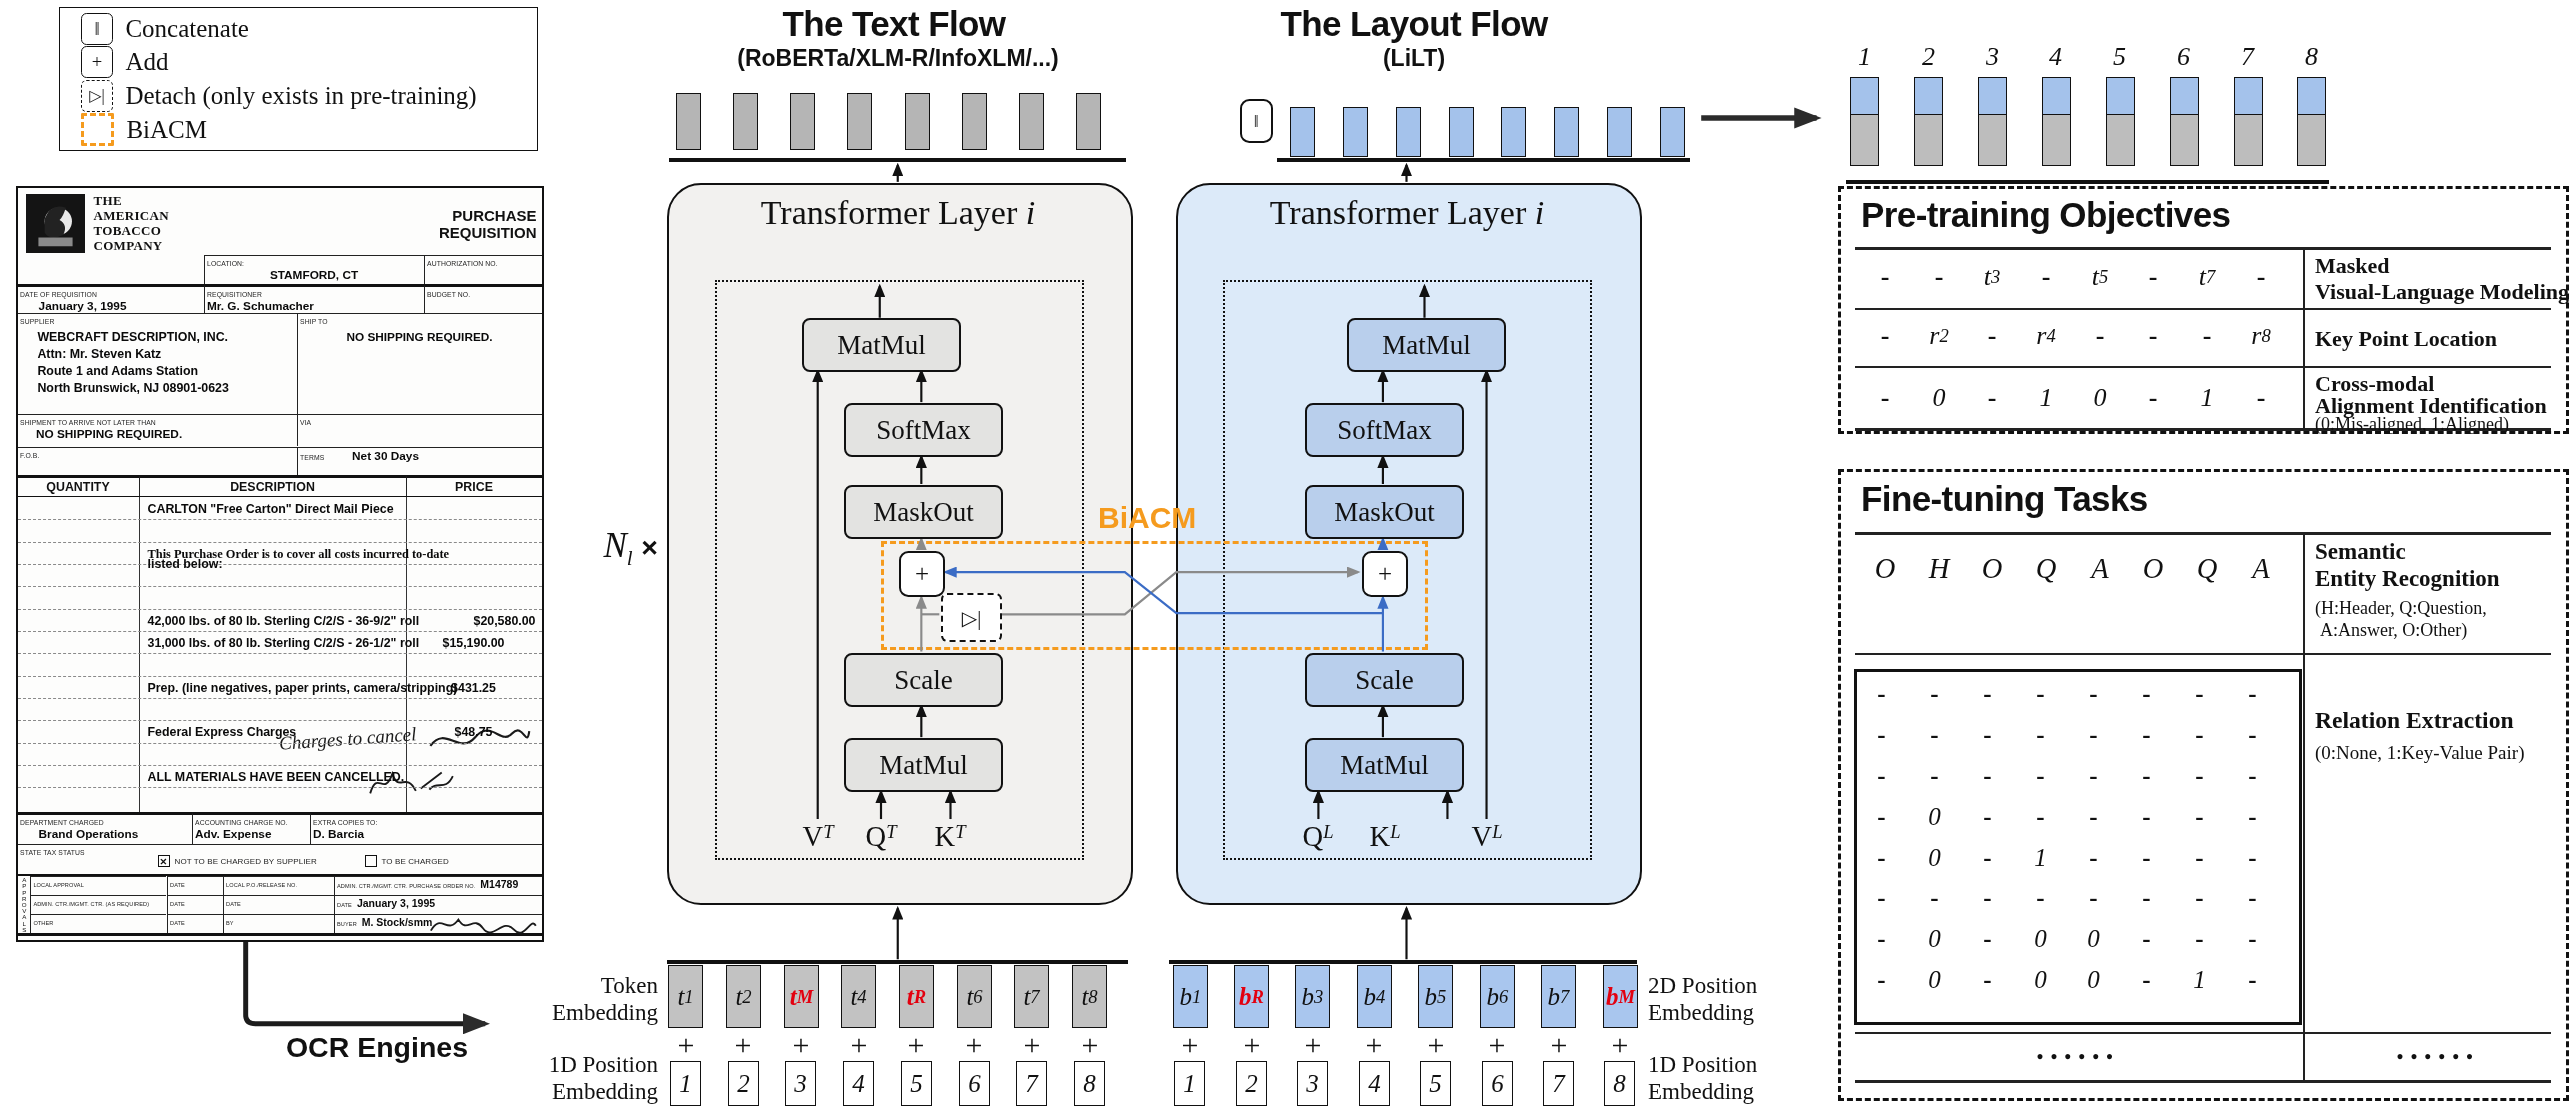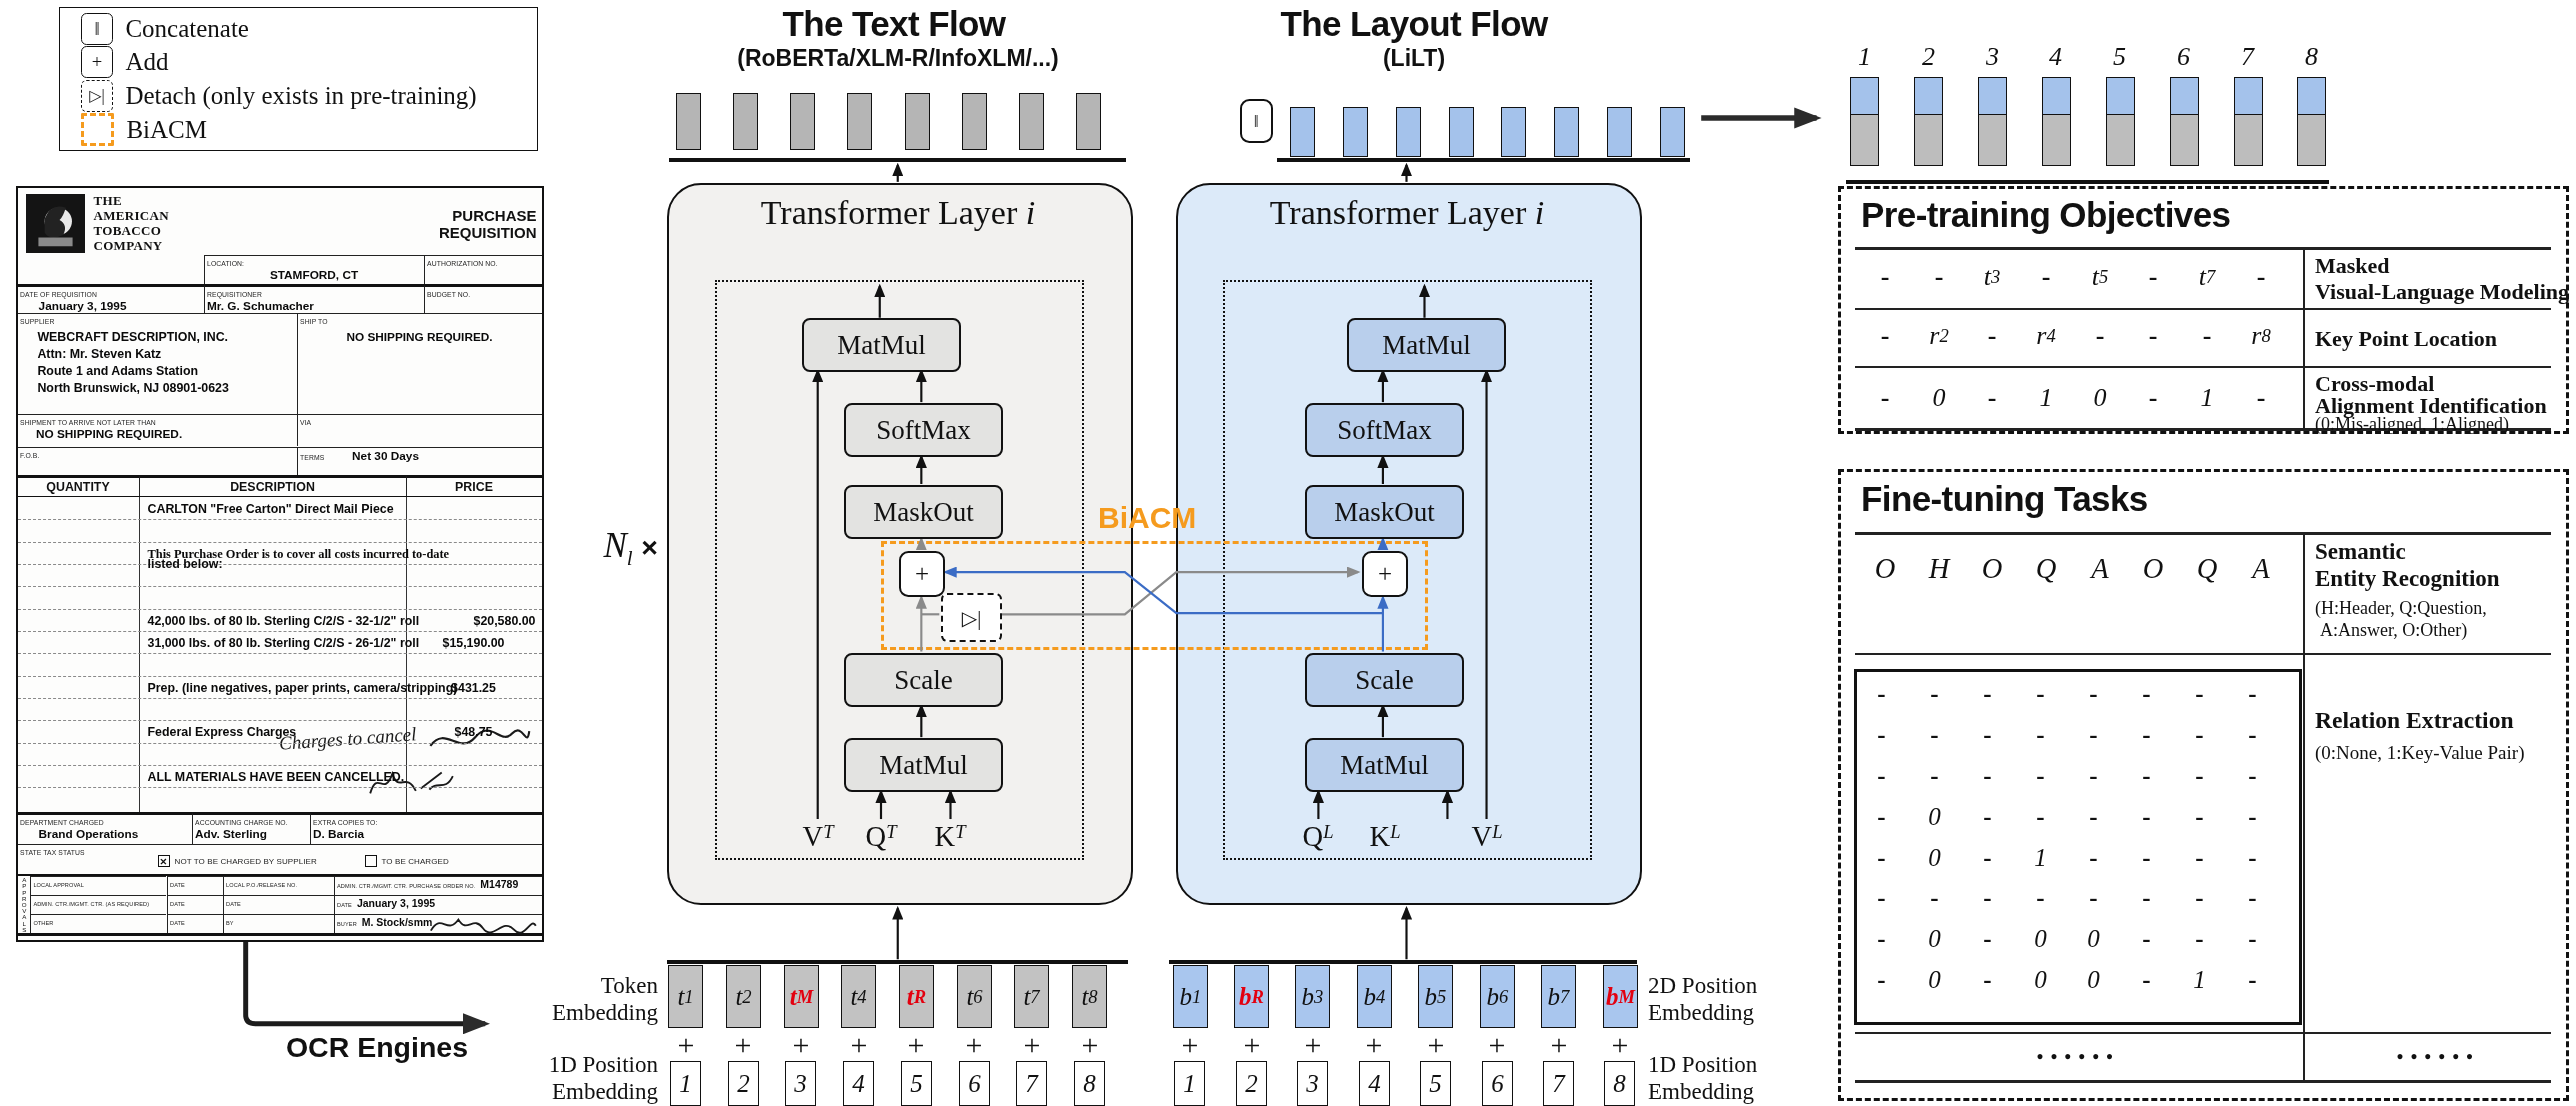--- a/index.html
+++ b/index.html
@@ -167,21 +167,21 @@
       </svg>
     <div class="docline" style="top: 22.3px;"></div>
         <div class="a fval" style="left: 130px; top: 5px; width: 335px; font-size: 12.4px; white-space: nowrap;">CARLTON "Free Carton" Direct Mail Piece</div>
         <div class="docline" style="top: 45px;"></div>
         <div class="docline" style="top: 67px;"></div>
         <div class="a fval" style="left: 130px; top: 50px; width: 335px; font-size: 12.4px; white-space: nowrap; font-family: Liberation Serif, serif;">This Purchase Order is to cover all costs incurred to-date</div>
         <div class="docline" style="top: 89px;"></div>
         <div class="a fval" style="left: 130px; top: 60px; width: 335px; font-size: 12.4px; white-space: nowrap;">listed below:</div>
         <div class="docline" style="top: 112px;"></div>
         <div class="docline" style="top: 134px;"></div>
-        <div class="a fval" style="left: 130px; top: 117px; width: 335px; font-size: 12.4px; white-space: nowrap;">42,000 lbs. of 80 lb. Sterling C/2/S - 32-1/2" roll</div>
+        <div class="a fval" style="left: 130px; top: 117px; width: 335px; font-size: 12.4px; white-space: nowrap;">42,000 lbs. of 80 lb. Sterling C/2/S - 36-9/2" roll</div>
         <div class="a fval" style="left: 394px; top: 117px; width: 124px; text-align: right; font-size: 12.4px;">$20,580.00</div>
         <div class="docline" style="top: 156px;"></div>
         <div class="a fval" style="left: 130px; top: 139px; width: 335px; font-size: 12.4px; white-space: nowrap;">31,000 lbs. of 80 lb. Sterling C/2/S - 26-1/2" roll</div>
         <div class="a fval" style="left: 394px; top: 139px; width: 124px; text-align: center; font-size: 12.4px;">$15,190.00</div>
         <div class="docline" style="top: 179px;"></div>
         <div class="docline" style="top: 201px;"></div>
         <div class="a fval" style="left: 130px; top: 184px; width: 335px; font-size: 12.4px; white-space: nowrap;">Prep. (line negatives, paper prints, camera/stripping)</div>
         <div class="a fval" style="left: 394px; top: 184px; width: 124px; text-align: center; font-size: 12.4px;">$431.25</div>
         <div class="docline" style="top: 223px;"></div>
         <div class="docline" style="top: 246px;"></div>
@@ -191,21 +191,21 @@
         <div class="docline" style="top: 290px;"></div>
         <div class="a fval" style="left: 130px; top: 273px; width: 335px; font-size: 12.4px; white-space: nowrap;">ALL MATERIALS HAVE BEEN CANCELLED.</div>
       </div>
 
     <div class="cell thick" style="left:0px;top:624px;width:174px;height:33px;border-left:0;">
       <span class="flab">DEPARTMENT CHARGED</span>
       <div class="fval" style="margin-left:18.6px;">Brand Operations</div>
     </div>
     <div class="cell thick" style="left:174px;top:624px;width:118px;height:33px;">
       <span class="flab">ACCOUNTING CHARGE NO.</span>
-      <div class="fval">Adv. Sterling</div>
+      <div class="fval">Adv. Expense</div>
     </div>
     <div class="cell thick" style="left:292px;top:624px;width:233px;height:33px;border-right:0;">
       <span class="flab">EXTRA COPIES TO:</span>
       <div class="fval">D. Barcia</div>
     </div>
 
     <div class="cell" style="left:0px;top:656px;width:524px;height:29px;border-left:0;border-right:0;">
       <span class="flab">STATE TAX STATUS</span>
       <span class="a" style="left:140px;top:10px;display:flex;align-items:center;gap:5px;">
         <span style="width:10px;height:10px;border:1.2px solid #111;display:inline-flex;align-items:center;justify-content:center;font-size:9.3px;font-weight:700;">✕</span>

